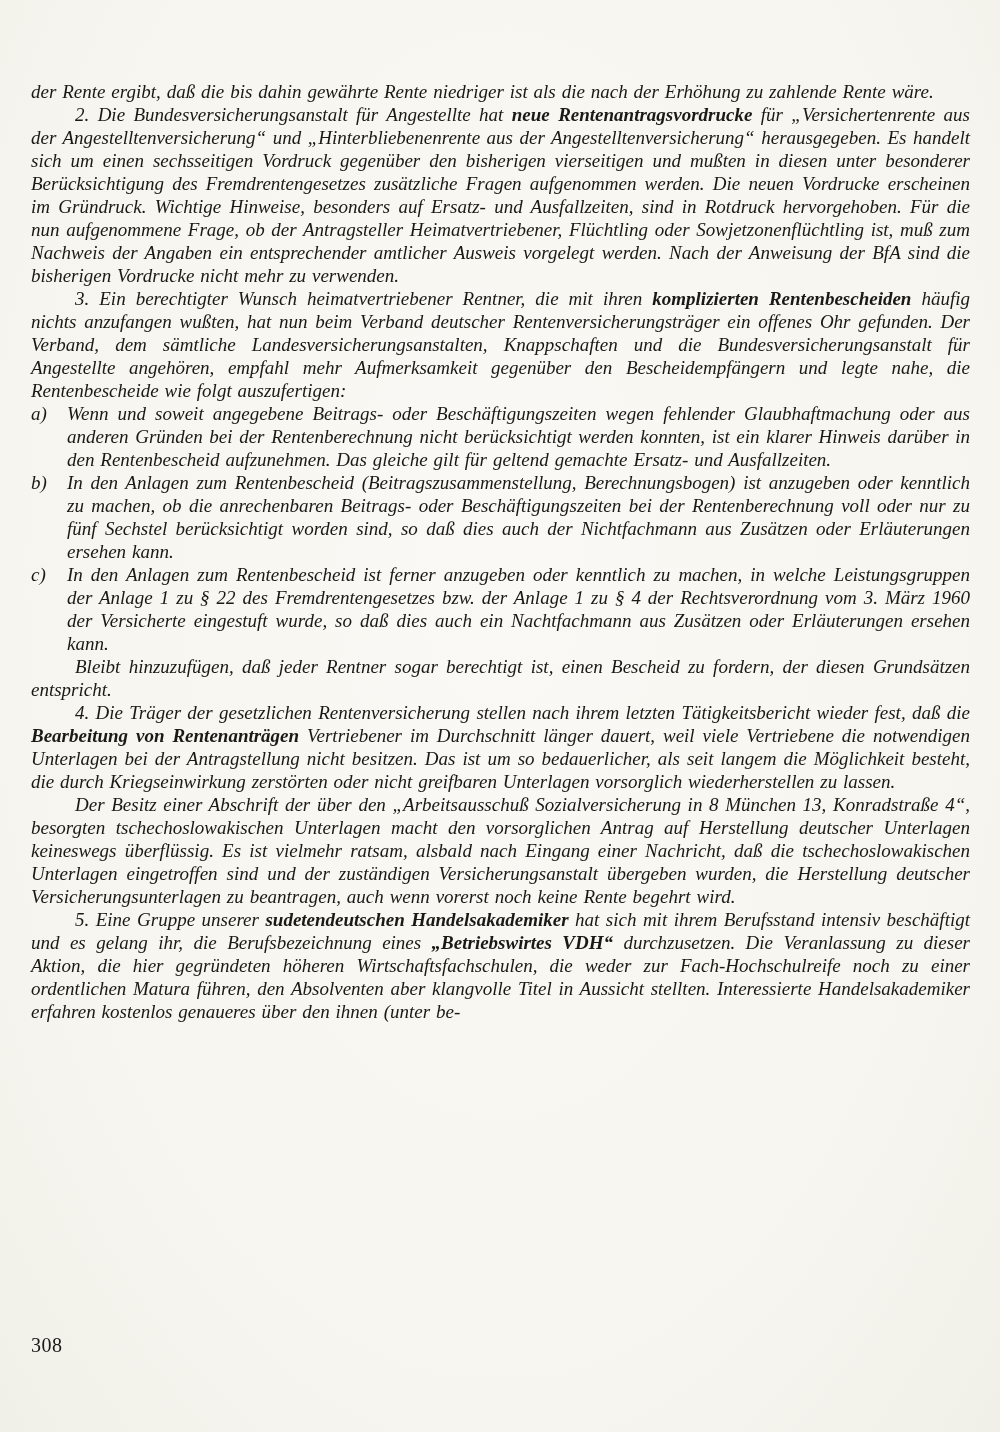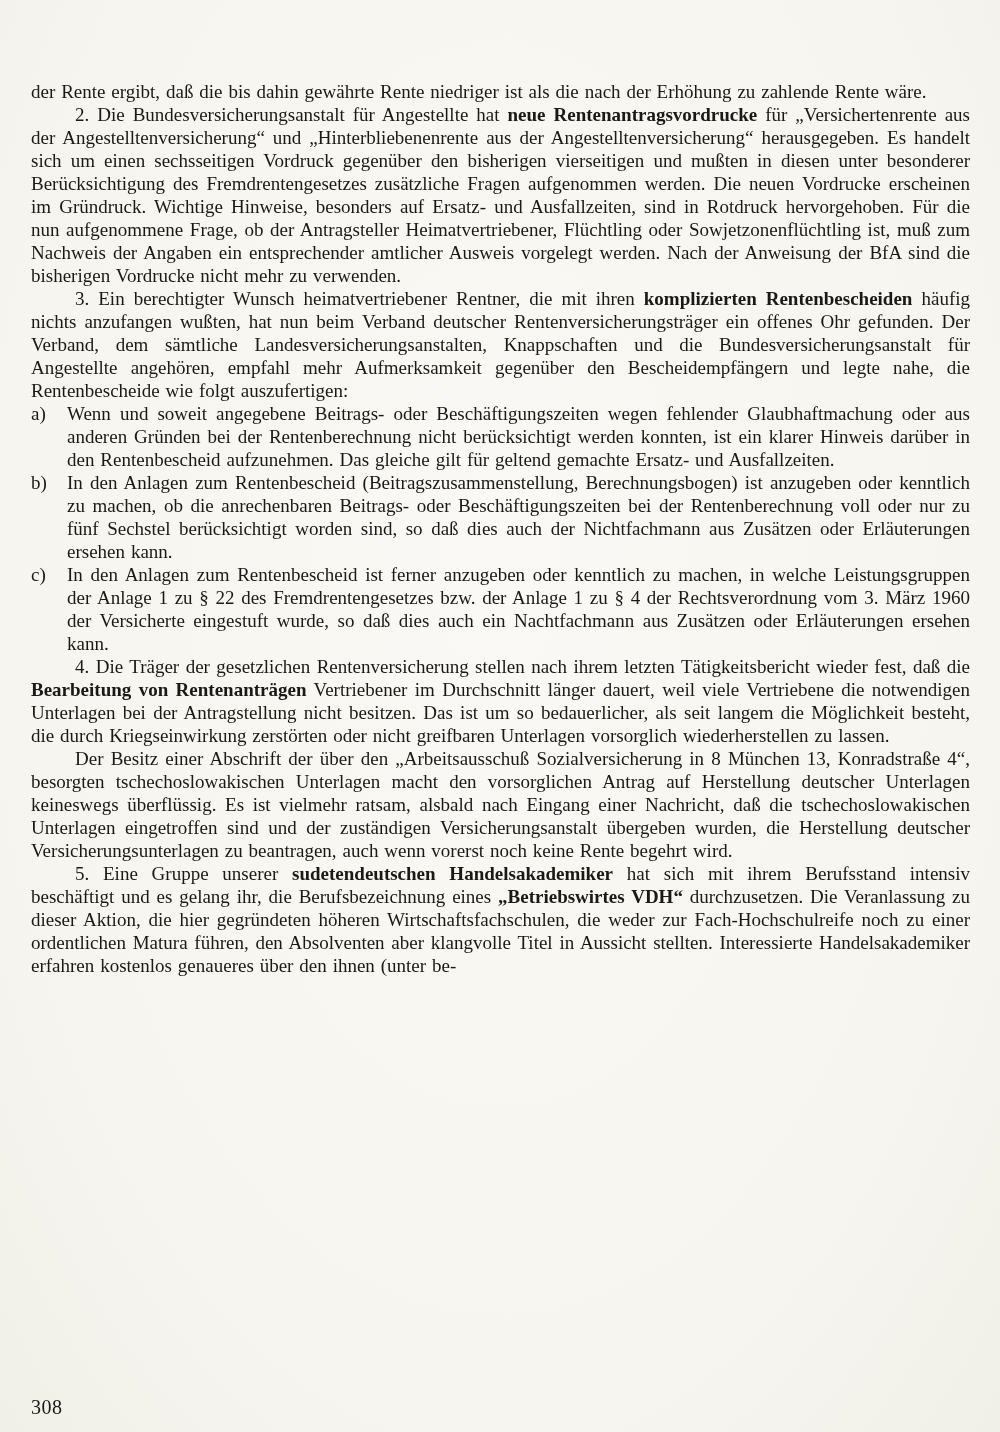--- a/index.html
+++ b/index.html
@@ -24,41 +24,42 @@
     -webkit-hyphens: auto;
     overflow: hidden;
   }
   .text-body {
     width: 939px;
   }
   .para {
     margin: 0;
     text-align: justify;
     word-spacing: 0.06em;
+    font-style: italic;
   }
   .indent {
     text-indent: 44px;
   }
   .list-item {
     position: relative;
     padding-left: 36px;
   }
   .marker {
     position: absolute;
     left: 0;
     top: 0;
     text-indent: 0;
   }
   .b {
     font-weight: bold;
   }
   .page-number {
     position: absolute;
     left: 31px;
-    top: 1396px;
+    top: 1334px;
     font-size: 20px;
     letter-spacing: 0.5px;
   }
 </style>
 </head>
 <body>
 
 <div class="page">
   <div class="text-body">
 
@@ -68,20 +69,21 @@
 
     <p class="para indent"><span>3. Ein berechtigter Wunsch heimatvertriebener Rentner, die mit ihren </span><span class="b">komplizierten Rentenbescheiden</span><span> häufig nichts anzufangen wußten, hat nun beim Verband deutscher Rentenversicherungsträger ein offenes Ohr gefunden. Der Verband, dem sämtliche Landesversicherungsanstalten, Knappschaften und die Bundesversicherungsanstalt für Angestellte angehören, empfahl mehr Aufmerksamkeit gegenüber den Bescheidempfängern und legte nahe, die Rentenbescheide wie folgt auszufertigen:</span></p>
 
     <div class="para list-item"><span class="marker">a)</span><span>Wenn und soweit angegebene Beitrags- oder Beschäftigungszeiten wegen fehlender Glaubhaftmachung oder aus anderen Gründen bei der Rentenberechnung nicht berücksichtigt werden konnten, ist ein klarer Hinweis darüber in den Rentenbescheid aufzunehmen. Das gleiche gilt für geltend gemachte Ersatz- und Ausfallzeiten.</span></div>
 
     <div class="para list-item"><span class="marker">b)</span><span>In den Anlagen zum Rentenbescheid (Beitragszusammenstellung, Berechnungsbogen) ist anzugeben oder kenntlich zu machen, ob die anrechenbaren Beitrags- oder Beschäftigungszeiten bei der Rentenberechnung voll oder nur zu fünf Sechstel berücksichtigt worden sind, so daß dies auch der Nichtfachmann aus Zusätzen oder Erläuterungen ersehen kann.</span></div>
 
     <div class="para list-item"><span class="marker">c)</span><span>In den Anlagen zum Rentenbescheid ist ferner anzugeben oder kenntlich zu machen, in welche Leistungsgruppen der Anlage 1 zu § 22 des Fremdrentengesetzes bzw. der Anlage 1 zu § 4 der Rechtsverordnung vom 3. März 1960 der Versicherte eingestuft wurde, so daß dies auch ein Nachtfachmann aus Zusätzen oder Erläuterungen ersehen kann.</span></div>
 
 
+    <p class="para indent"><span>Bleibt hinzuzufügen, daß jeder Rentner sogar berechtigt ist, einen Bescheid zu fordern, der diesen Grundsätzen entspricht.</span></p>
 
     <p class="para indent"><span>4. Die Träger der gesetzlichen Rentenversicherung stellen nach ihrem letzten Tätigkeitsbericht wieder fest, daß die </span><span class="b">Bearbeitung von Rentenanträgen</span><span> Vertriebener im Durchschnitt länger dauert, weil viele Vertriebene die notwendigen Unterlagen bei der Antragstellung nicht besitzen. Das ist um so bedauerlicher, als seit langem die Möglichkeit besteht, die durch Kriegseinwirkung zerstörten oder nicht greifbaren Unterlagen vorsorglich wiederherstellen zu lassen.</span></p>
 
     <p class="para indent"><span>Der Besitz einer Abschrift der über den „Arbeitsausschuß Sozialversicherung in 8 München 13, Konradstraße 4“, besorgten tschechoslowakischen Unterlagen macht den vorsorglichen Antrag auf Herstellung deutscher Unterlagen keineswegs überflüssig. Es ist vielmehr ratsam, alsbald nach Eingang einer Nachricht, daß die tschechoslowakischen Unterlagen eingetroffen sind und der zuständigen Versicherungsanstalt übergeben wurden, die Herstellung deutscher Versicherungsunterlagen zu beantragen, auch wenn vorerst noch keine Rente begehrt wird.</span></p>
 
     <p class="para indent"><span>5. Eine Gruppe unserer </span><span class="b">sudetendeutschen Handelsakademiker</span><span> hat sich mit ihrem Berufsstand intensiv beschäftigt und es gelang ihr, die Berufsbezeichnung eines </span><span class="b">„Betriebswirtes VDH“</span><span> durchzusetzen. Die Veranlassung zu dieser Aktion, die hier gegründeten höheren Wirtschaftsfachschulen, die weder zur Fach-Hochschulreife noch zu einer ordentlichen Matura führen, den Absolventen aber klangvolle Titel in Aussicht stellten. Interessierte Handelsakademiker erfahren kostenlos genaueres über den ihnen (unter be-</span></p>
 
   </div>
 
   <div class="page-number">308</div>

